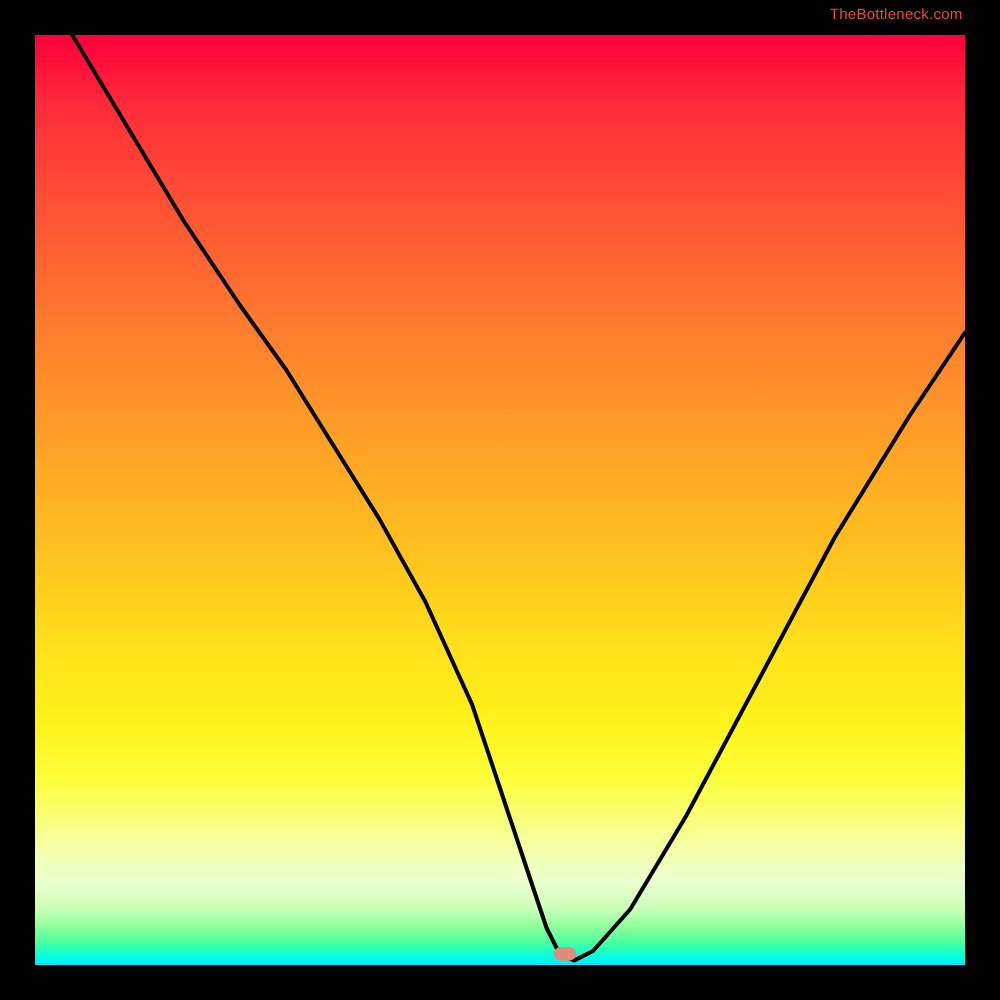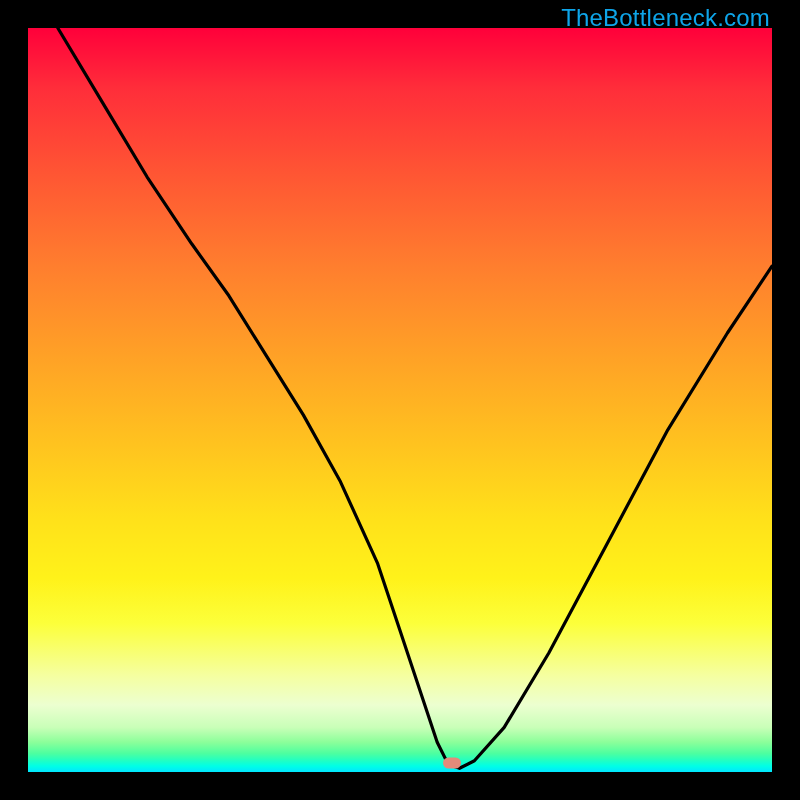--- a/index.html
+++ b/index.html
@@ -42,22 +42,22 @@
         #4dffa0 97.5%,
         #1fffc4 98.5%,
         #00ffe6 99.2%,
         #00e6ff 100%
       );
   }
   .watermark {
     position: absolute;
     top: 4px;
     right: 30px;
-    color: #0ea5e9;
-    font-size: 24px;
+    color: #ef4444;
+    font-size: 12px;
     font-weight: 500;
     letter-spacing: 0.2px;
   }
   svg.curve {
     position: absolute;
     left: 0;
     top: 0;
     width: 744px;
     height: 744px;
     overflow: visible;

